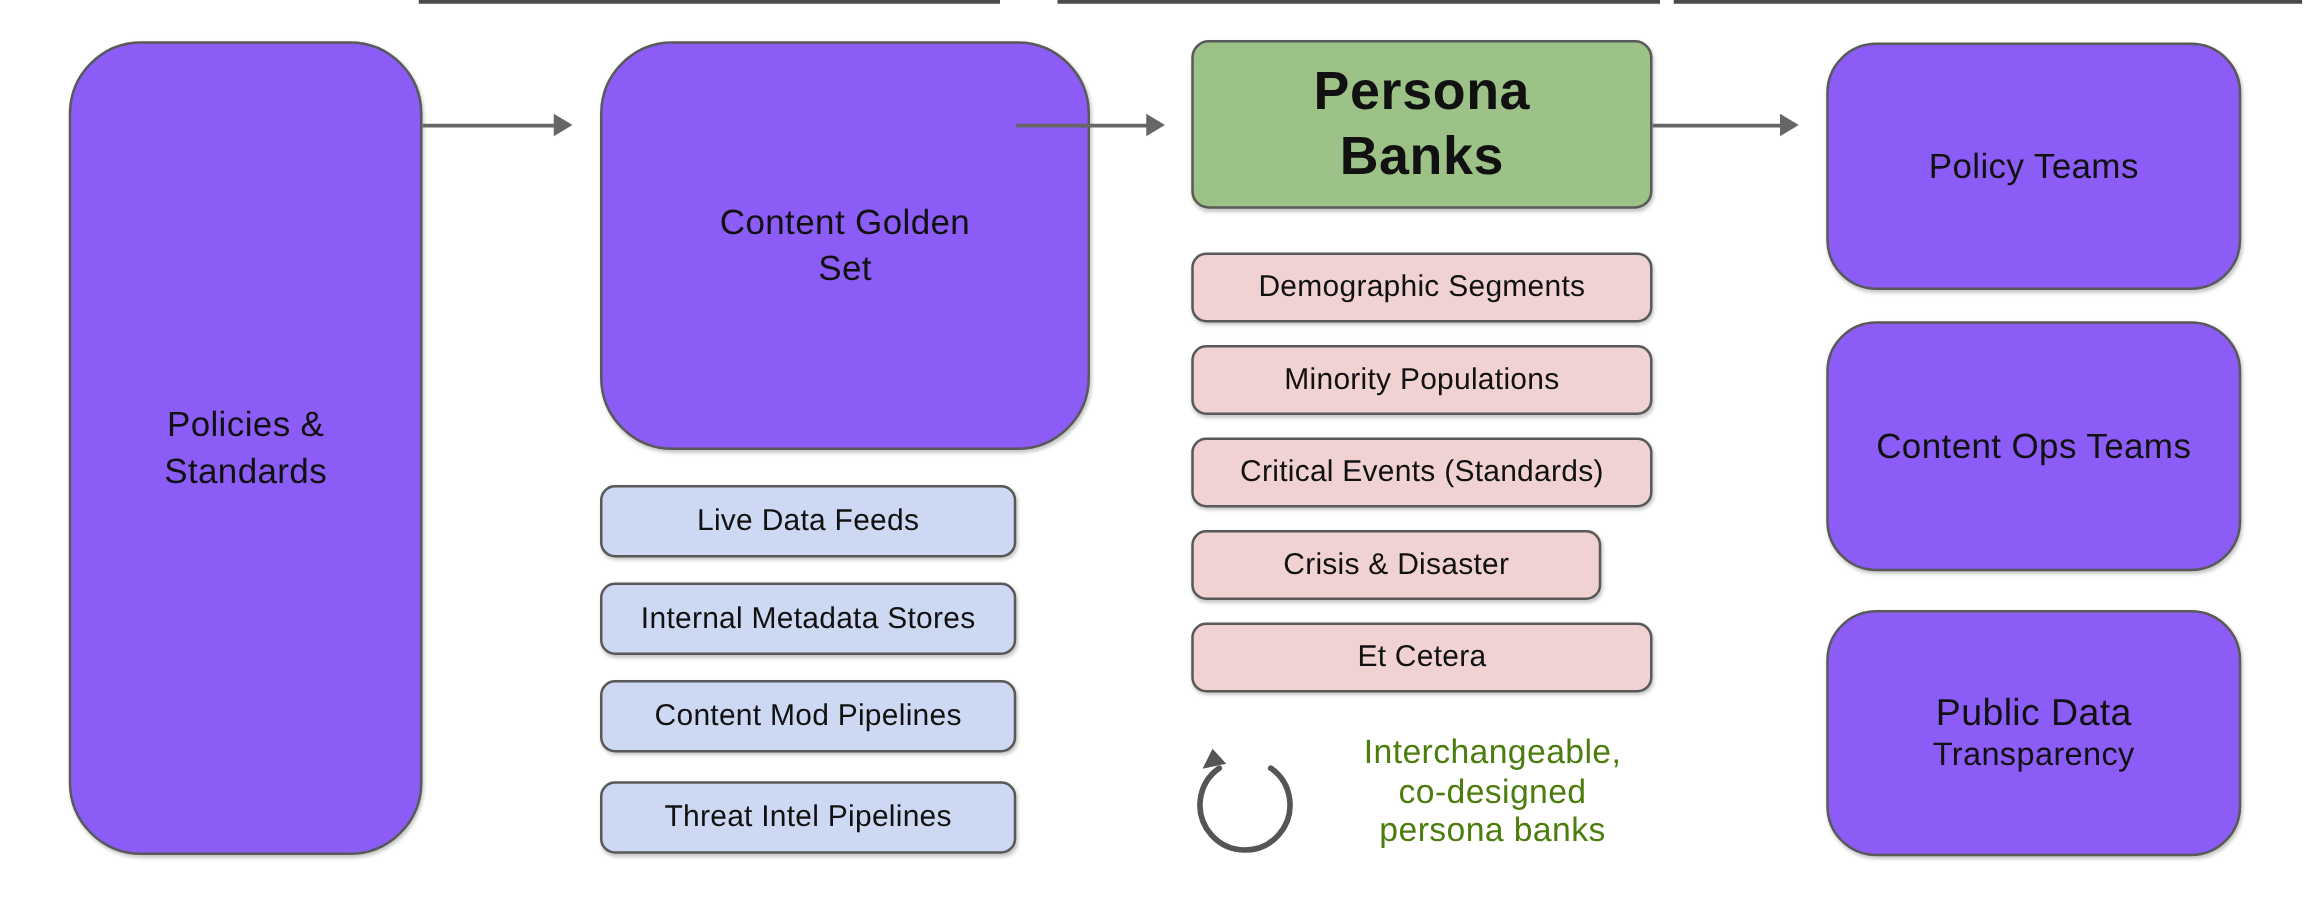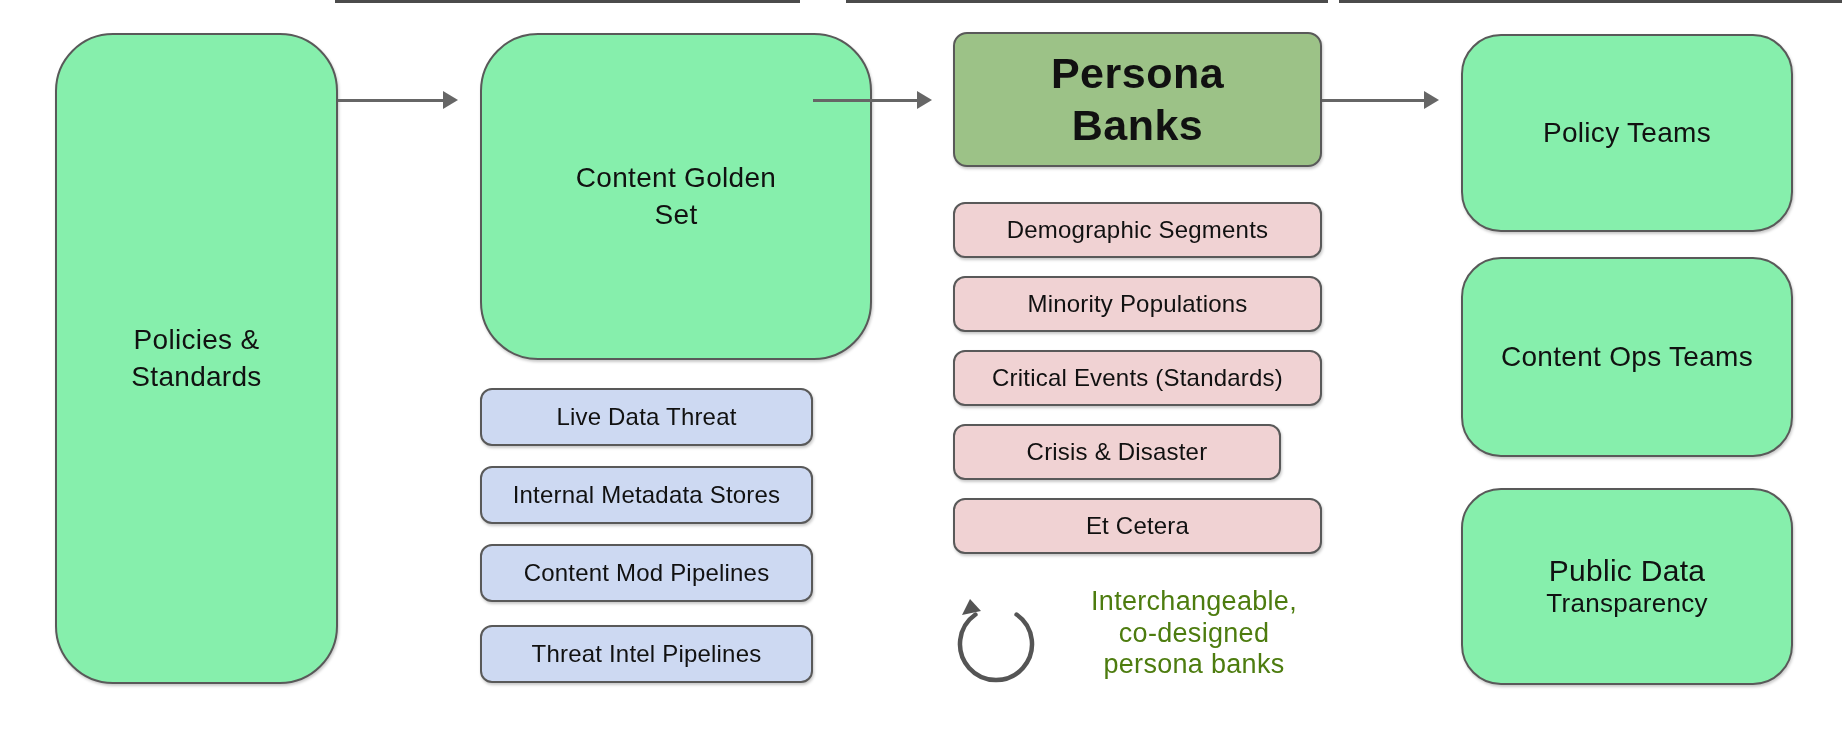--- a/index.html
+++ b/index.html
@@ -14,21 +14,21 @@
   .node{
     position:absolute;
     box-sizing:border-box;
     border:2px solid #595959;
     display:flex;
     align-items:center;
     justify-content:center;
     text-align:center;
     box-shadow:1px 2px 3px rgba(0,0,0,0.22);
   }
-  .gray{background:#86efac;}
+  .gray{background:#8b5cf6;}
   .green{background:#9cc287;}
   .blue{background:#cdd9f2;}
   .pink{background:#f0d2d3;}
   .big-r{border-radius:58px;}
   .mid-r{border-radius:40px;}
   .small-r{border-radius:12px;}
   .label{font-size:28px;font-weight:500;line-height:1.3;letter-spacing:0.3px;}
   .label .line{display:block;}
   .chip-label{font-size:24px;font-weight:500;letter-spacing:0.2px;}
   .pb-label{font-size:43px;font-weight:800;line-height:1.2;letter-spacing:0.5px;}
@@ -73,21 +73,21 @@
   <div class="arrow-head" style="left:443px;top:91px;"></div>
 
   <div class="node gray big-r" style="left:480px;top:33px;width:392px;height:327px;">
     <div class="label">
       <span class="line">Content Golden</span>
       <span class="line">Set</span>
     </div>
   </div>
 
   <div class="node blue small-r" style="left:480px;top:388px;width:333px;height:58px;">
-    <span class="chip-label">Live Data Threat</span>
+    <span class="chip-label">Live Data Feeds</span>
   </div>
   <div class="node blue small-r" style="left:480px;top:466px;width:333px;height:58px;">
     <span class="chip-label">Internal Metadata Stores</span>
   </div>
   <div class="node blue small-r" style="left:480px;top:625px;width:333px;height:58px;">
     <span class="chip-label">Threat Intel Pipelines</span>
   </div>
   <div class="node blue small-r" style="left:480px;top:544px;width:333px;height:58px;">
     <span class="chip-label">Content Mod Pipelines</span>
   </div>

